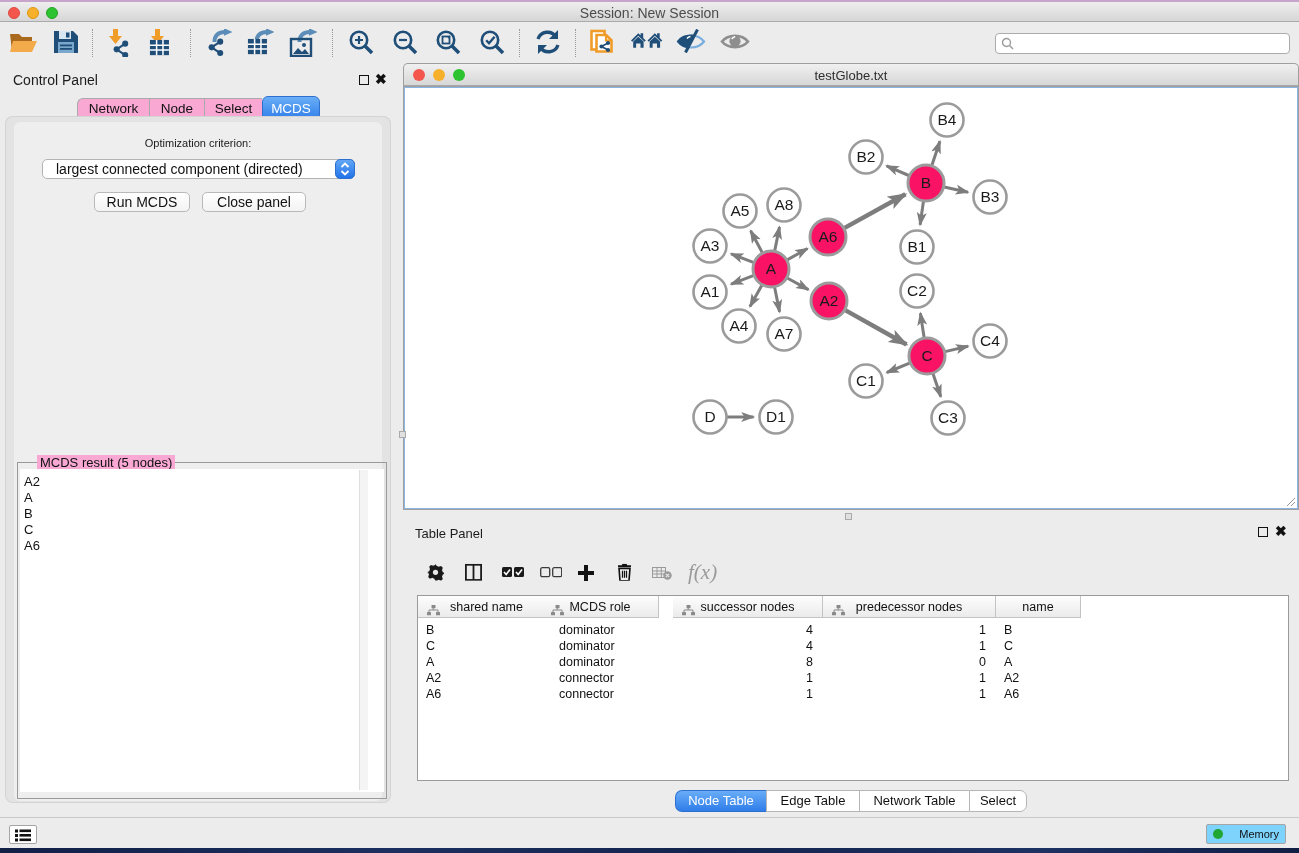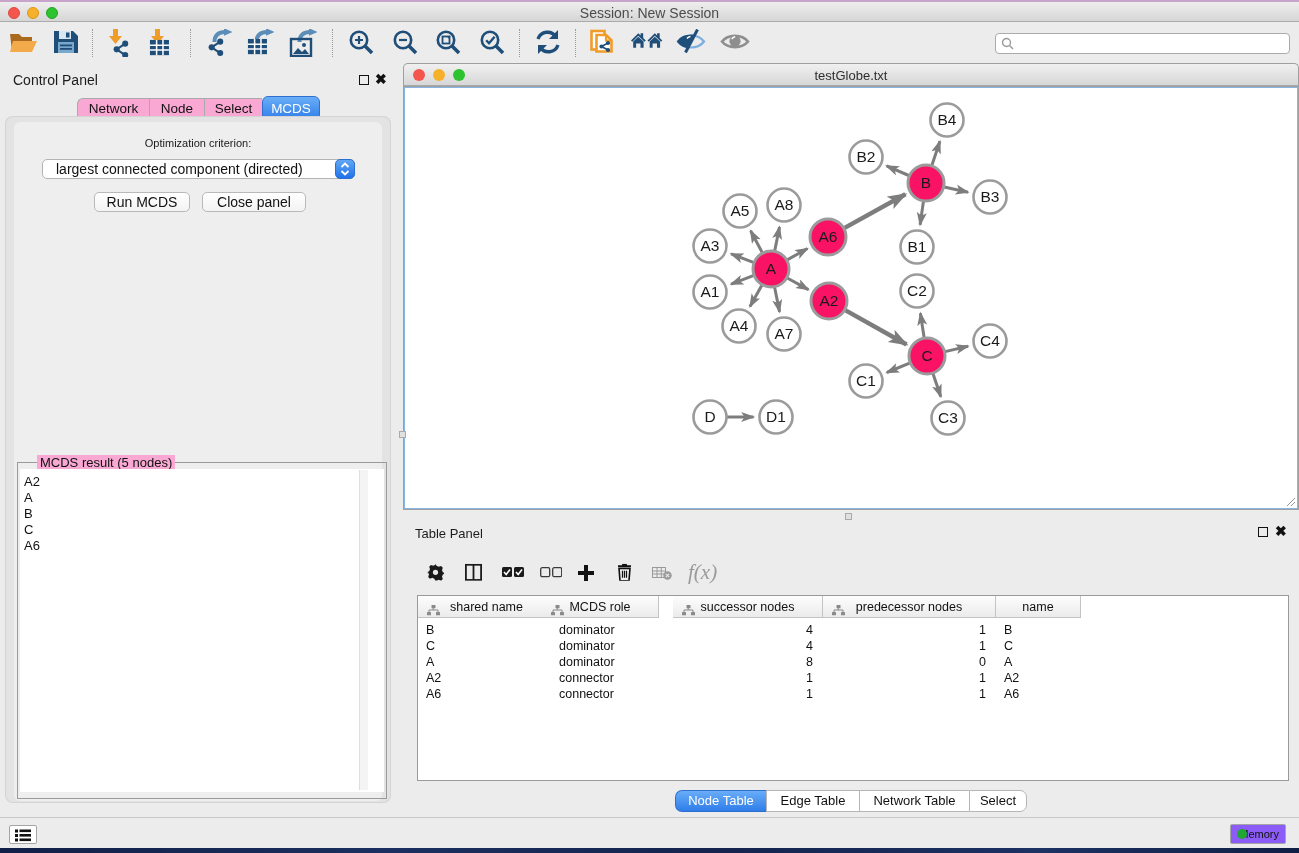--- a/index.html
+++ b/index.html
@@ -54,21 +54,21 @@
 .th{position:absolute;top:0;height:22px;background:linear-gradient(#fdfdfd,#ebebeb);border-right:1px solid #c3c3c3;border-bottom:1px solid #c3c3c3;font-size:12.5px;color:#111;text-align:center;line-height:22px}
 .td{position:absolute;height:16px;font-size:12.5px;color:#111;line-height:16px}
 .tabbar{position:absolute;left:0;top:270px;width:896px;text-align:center}
 .btab{display:inline-block;box-sizing:border-box;font-size:13px;padding:2px 0 3px;background:#fff;border:1px solid #b5b5b5;border-right:none;color:#111;vertical-align:top;text-align:center}
 .btab.first{border-top-left-radius:7px;border-bottom-left-radius:7px}
 .btab.last{border-right:1px solid #b5b5b5;border-top-right-radius:7px;border-bottom-right-radius:7px}
 .btab.sel{background:linear-gradient(#69adf8,#2e7de9);color:#fff;border-color:#2e70d0}
 
 #statusbar{left:0;top:817px;width:1299px;height:31px;background:#ececec;border-top:1px solid #c8c8c8}
 #listbtn{position:absolute;left:9px;top:7px;width:28px;height:19px;background:#fff;border:1px solid #a5a5a5;border-radius:2px}
-#membtn{position:absolute;right:13px;top:6px;width:56px;height:20px;background:#8b5cf6;border:1px solid #a5a5a5;border-radius:2px;font-size:11px;color:#111;line-height:18px;text-align:right;padding-right:6px}
+#membtn{position:absolute;right:13px;top:6px;width:80px;height:20px;background:#7dd3fc;border:1px solid #a5a5a5;border-radius:2px;font-size:11px;color:#111;line-height:18px;text-align:right;padding-right:6px}
 #membtn .dot{position:absolute;left:6px;top:4px;width:10px;height:10px;border-radius:50%;background:#1fa633}
 #darkstrip{left:0;top:848px;width:1299px;height:5px;background:linear-gradient(90deg,#101f46,#1b3060 30%,#13234d 55%,#1c3263 80%,#0f1e44)}
 </style></head>
 <body>
 <div class="abs" id="topline"></div>
 <div class="abs" id="titlebar">
   <div class="tl t1"></div>
     <div class="tl t2"></div>
     <div class="tl t3"></div>
   <div id="wintitle">Session: New Session</div>

